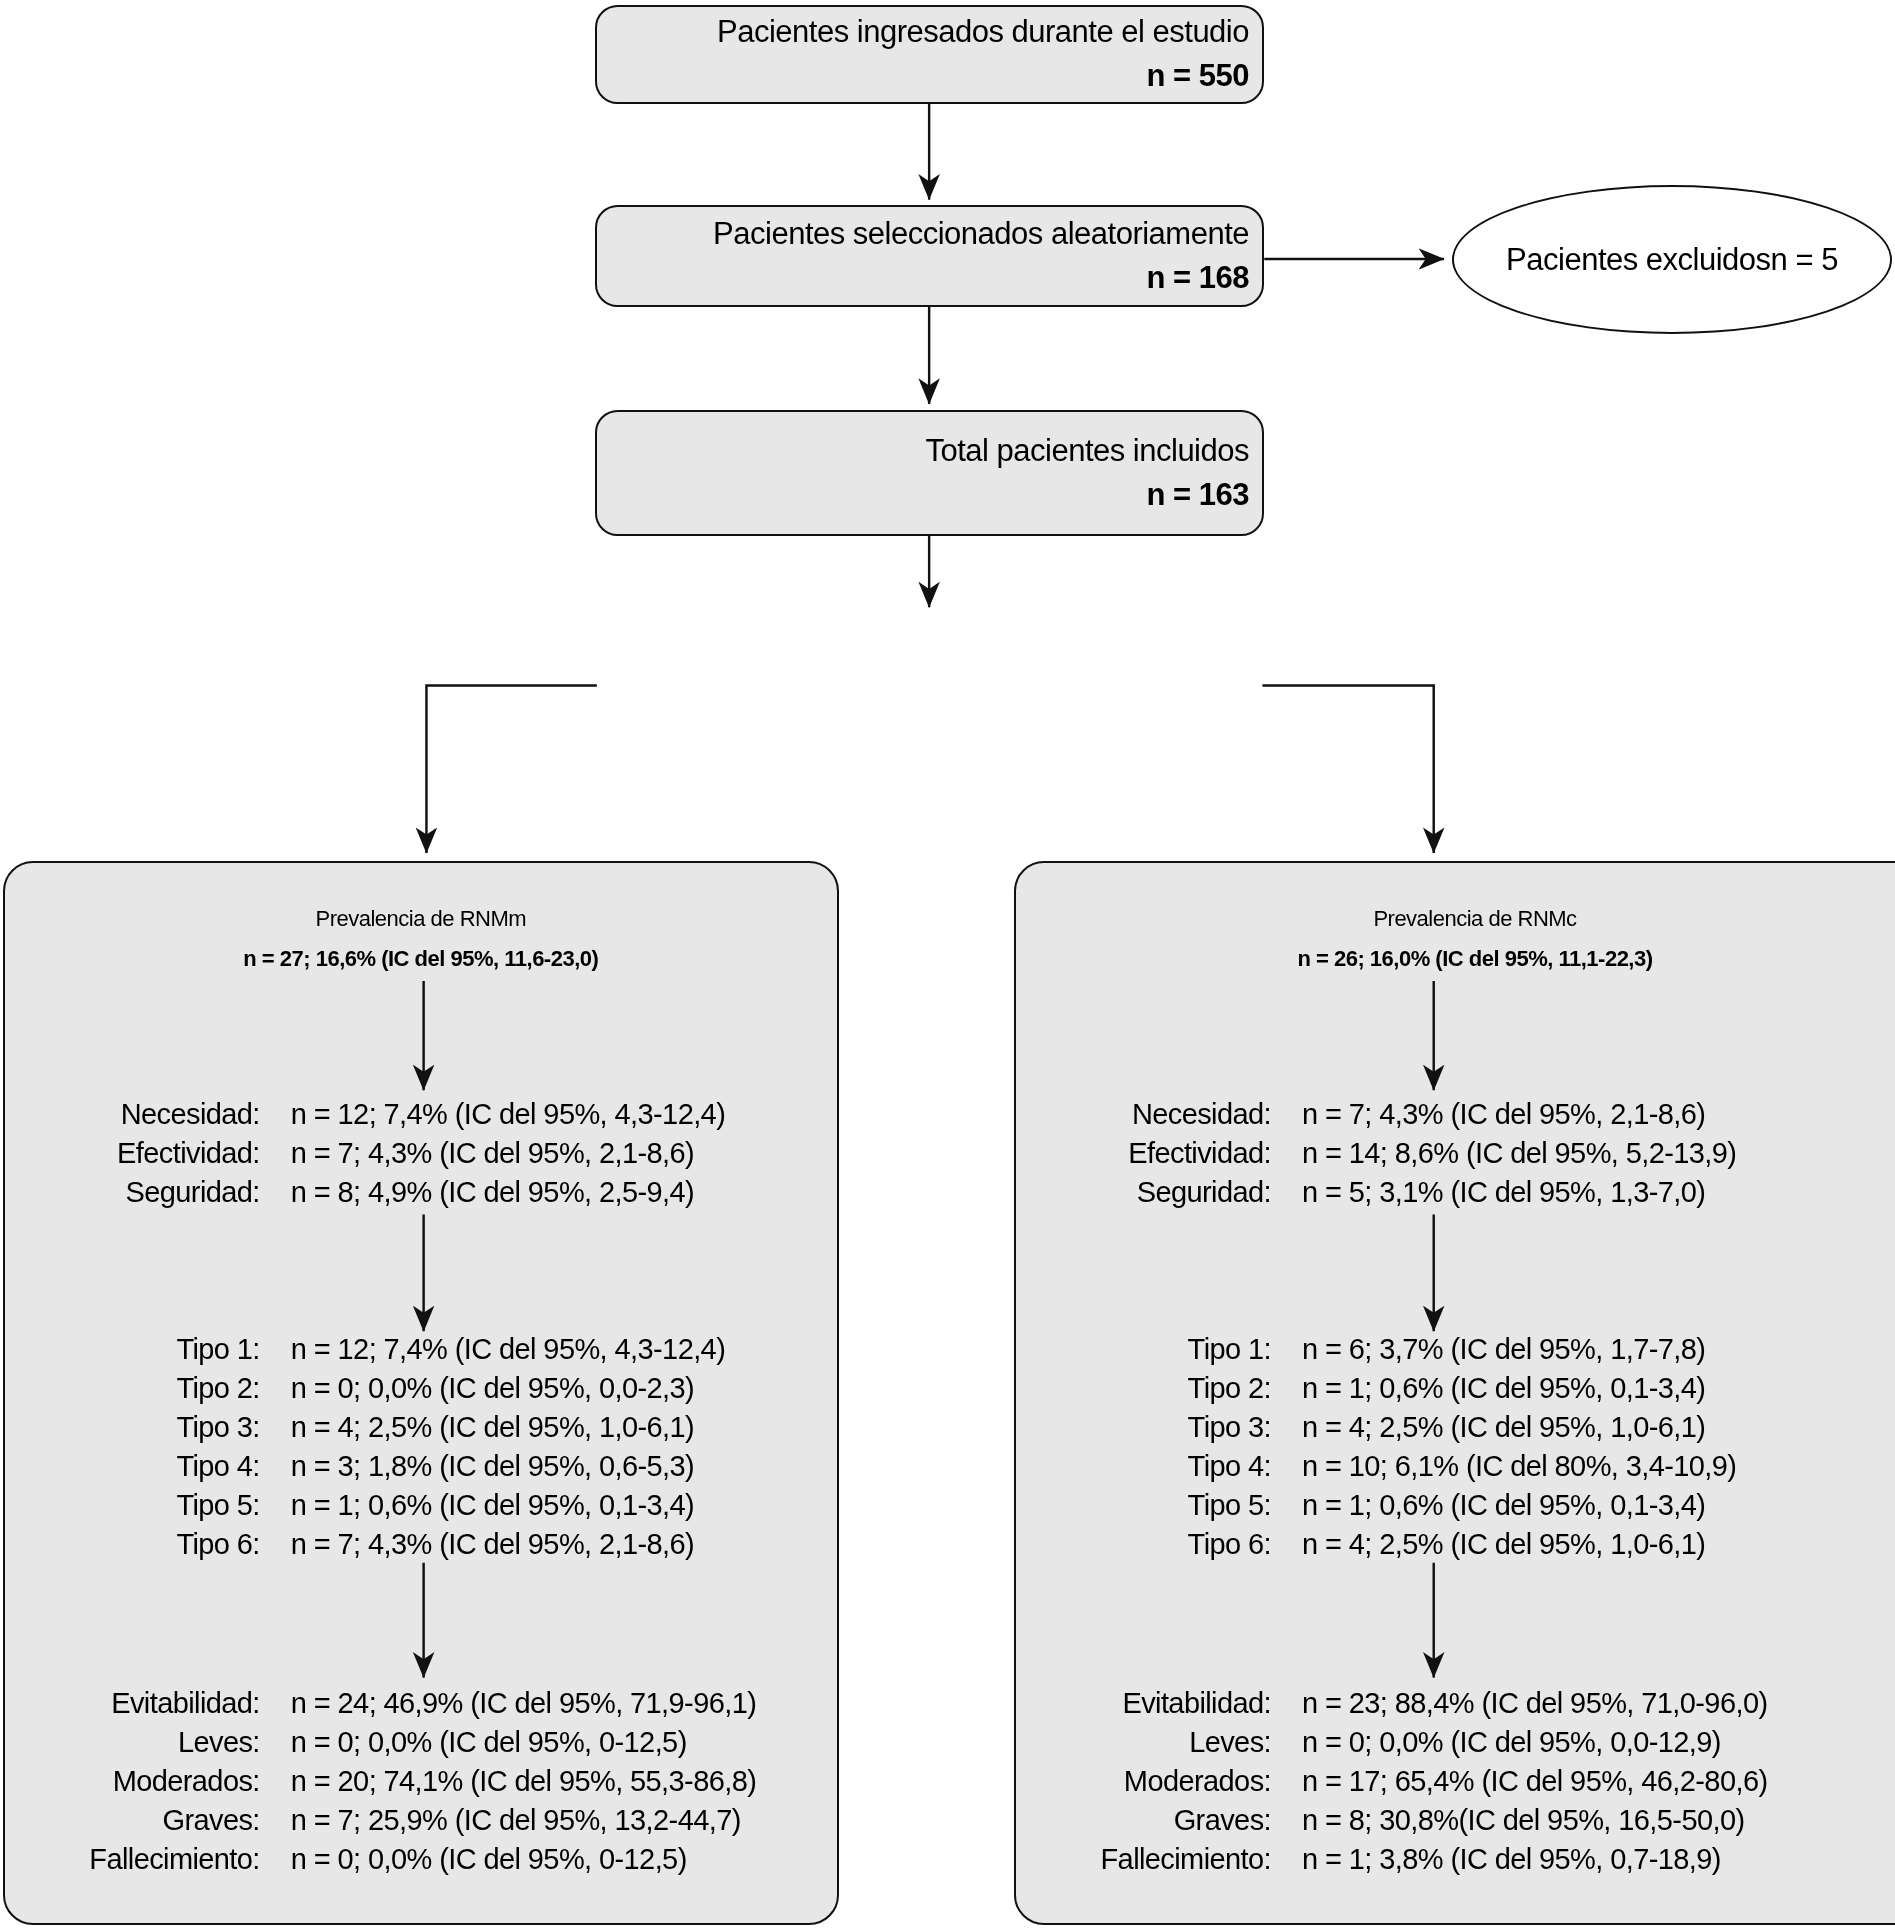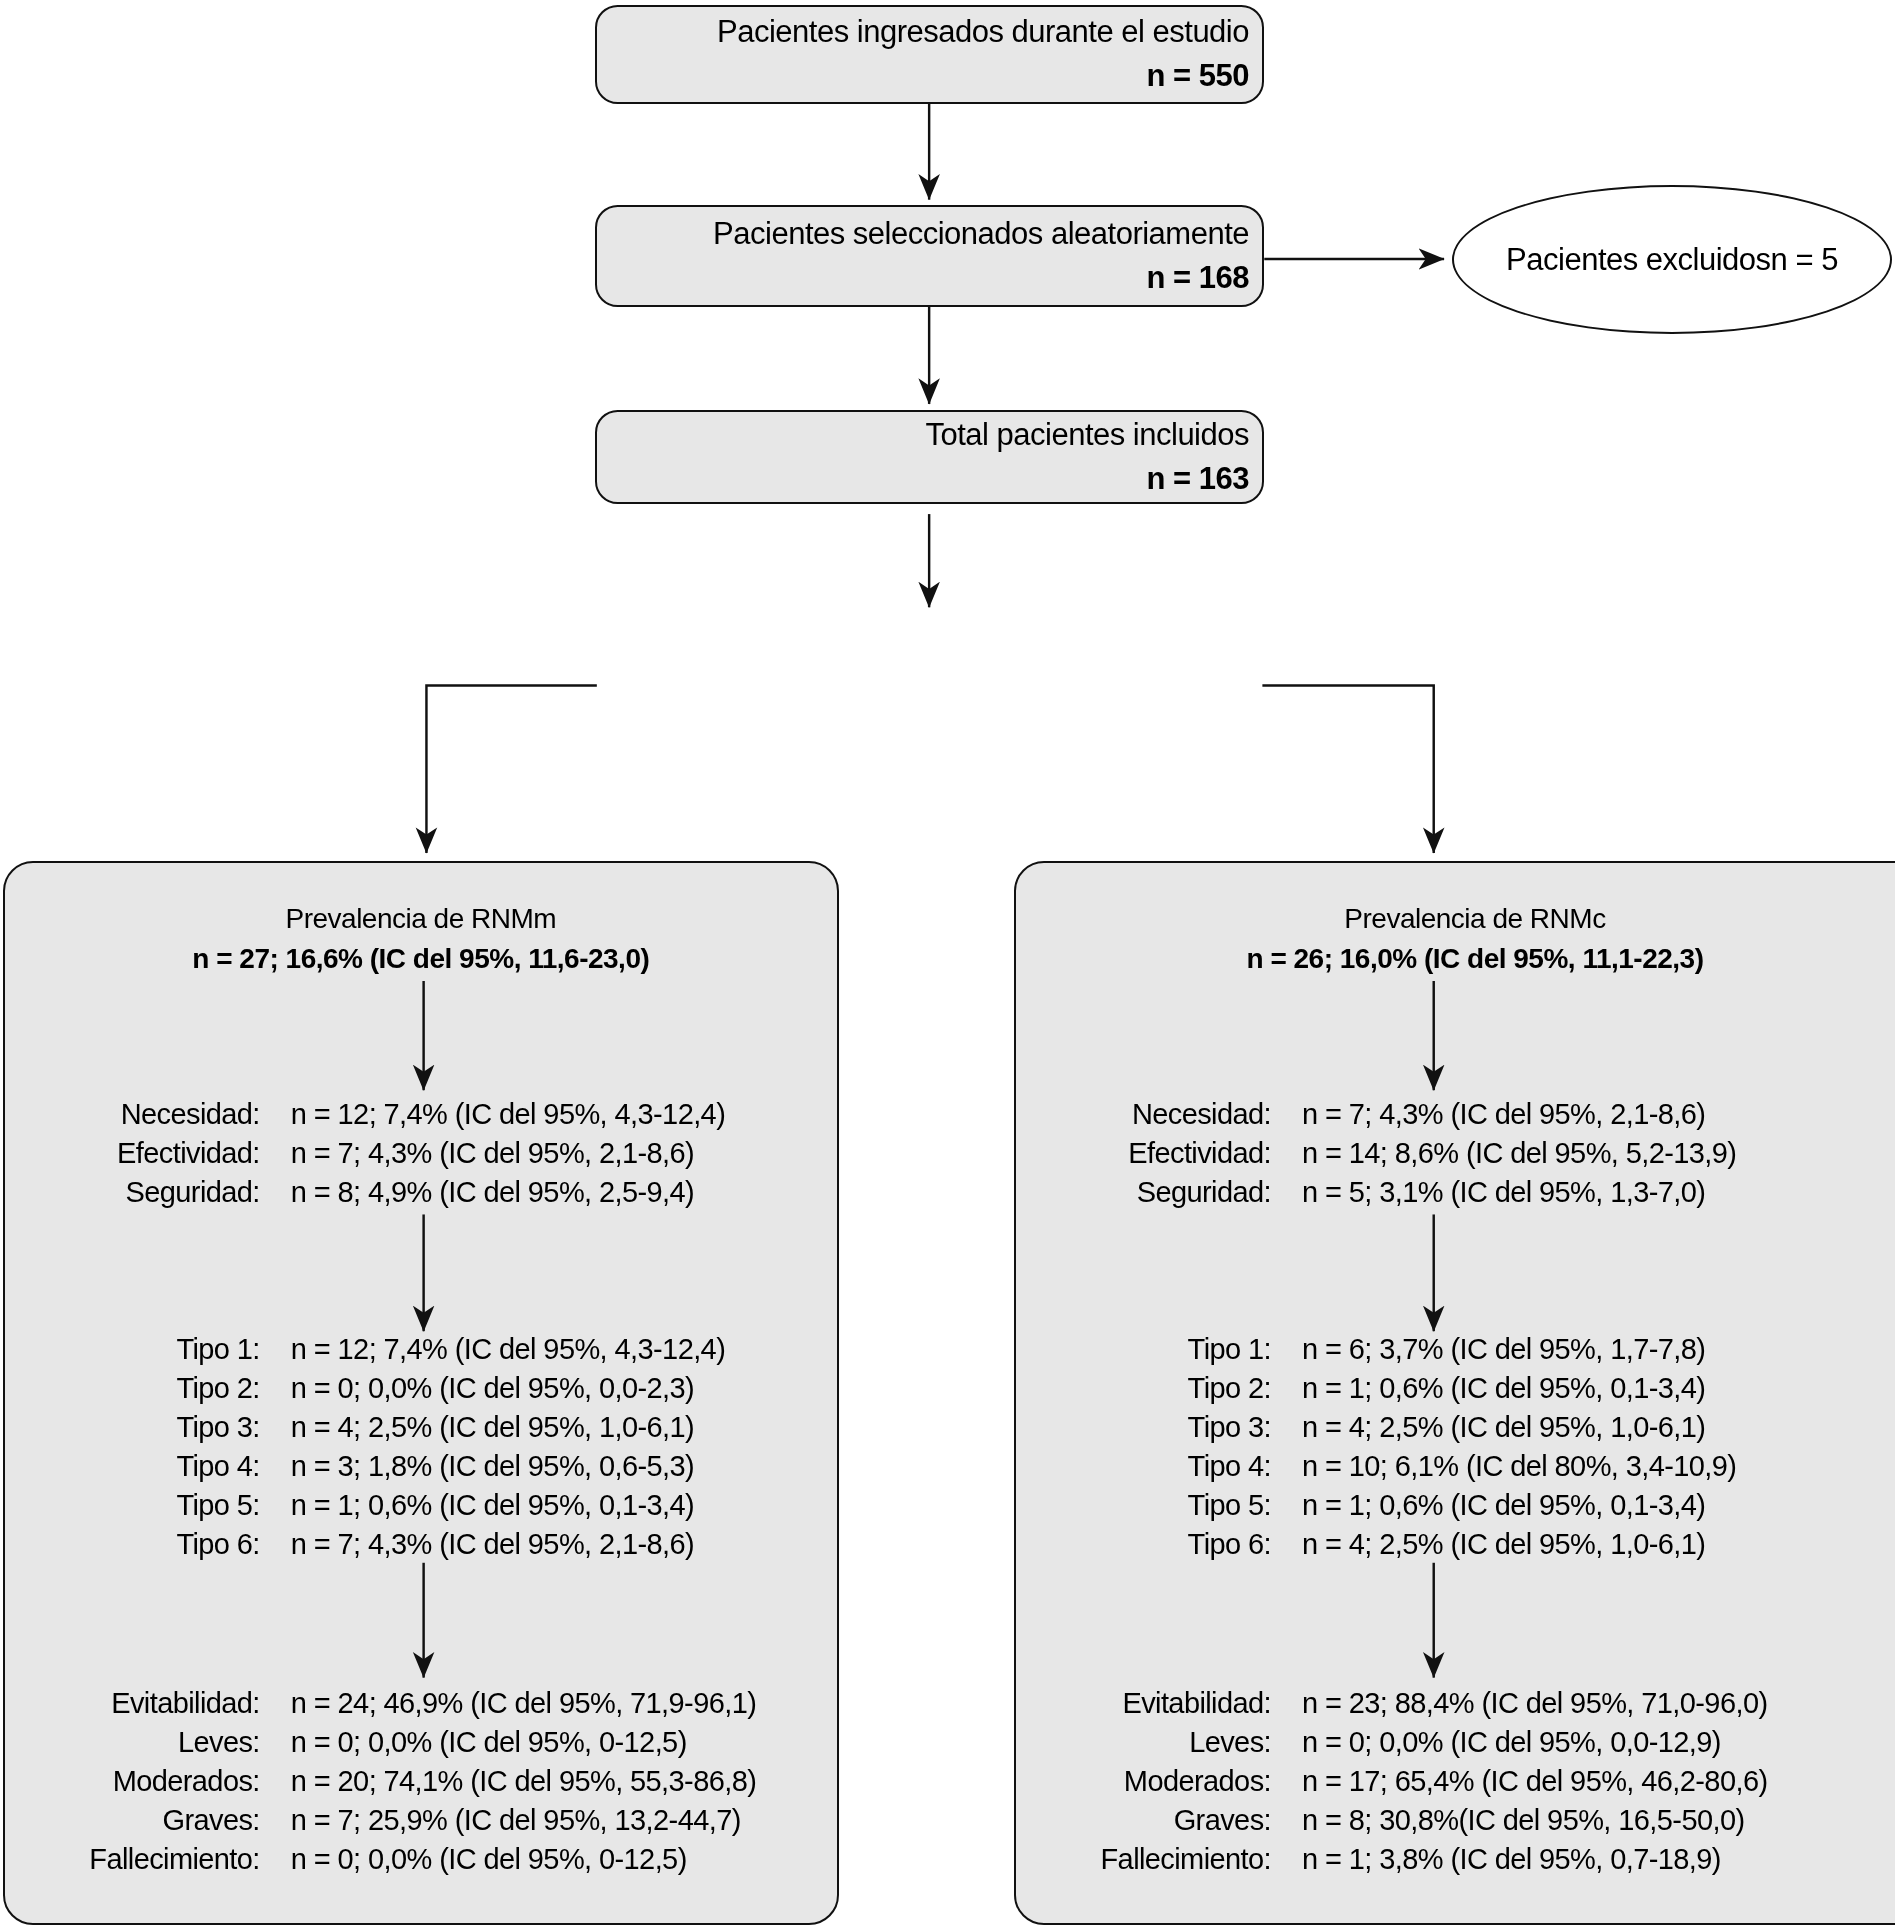--- a/index.html
+++ b/index.html
@@ -34,32 +34,32 @@
     display:flex;flex-direction:row;align-items:center;justify-content:center;
     text-align:center;
   }
   .ellipse .line{font-size:31px;line-height:42px;letter-spacing:-0.5px;white-space:nowrap}
   .panel{
     position:absolute;z-index:0;background:var(--box-fill);
     border:2.8px solid var(--border);border-radius:30px;
   }
   .panel-header{
     position:absolute;left:0;right:0;text-align:center;
-    font-size:28px;line-height:40px;letter-spacing:-0.5px;white-space:nowrap;
+    font-size:22px;line-height:40px;letter-spacing:-0.5px;white-space:nowrap;
   }
   .section{position:absolute;left:0;right:0}
   .row{display:flex;font-size:29px;line-height:39px;letter-spacing:-0.6px}
   .row .lbl{flex:0 0 255px;width:255px;text-align:right;white-space:nowrap}
   .row .val{margin-left:31px;text-align:left;white-space:nowrap}
 
   
   #box1{left:595px;top:4.7px;width:669px;height:99px}
   #box2{left:595px;top:205px;width:669px;height:102px}
   #excluded{left:1452px;top:185px;width:440px;height:149px}
-  #box3{left:595px;top:410px;width:669px;height:94px}
+  #box3{left:595px;top:410px;width:669px;height:126px}
   #box4{left:595px;top:613px;width:669px;height:147px}
   #panel-left{left:2.8px;top:861px;width:836px;height:1064px}
   #panel-right{left:1014px;top:861px;width:922px;height:1064px}
   .panel-header{top:36px}
   .sec1{top:232px}
   .sec2{top:467px}
   .sec3{top:821px}
 </style>
 </head>
 <body>

